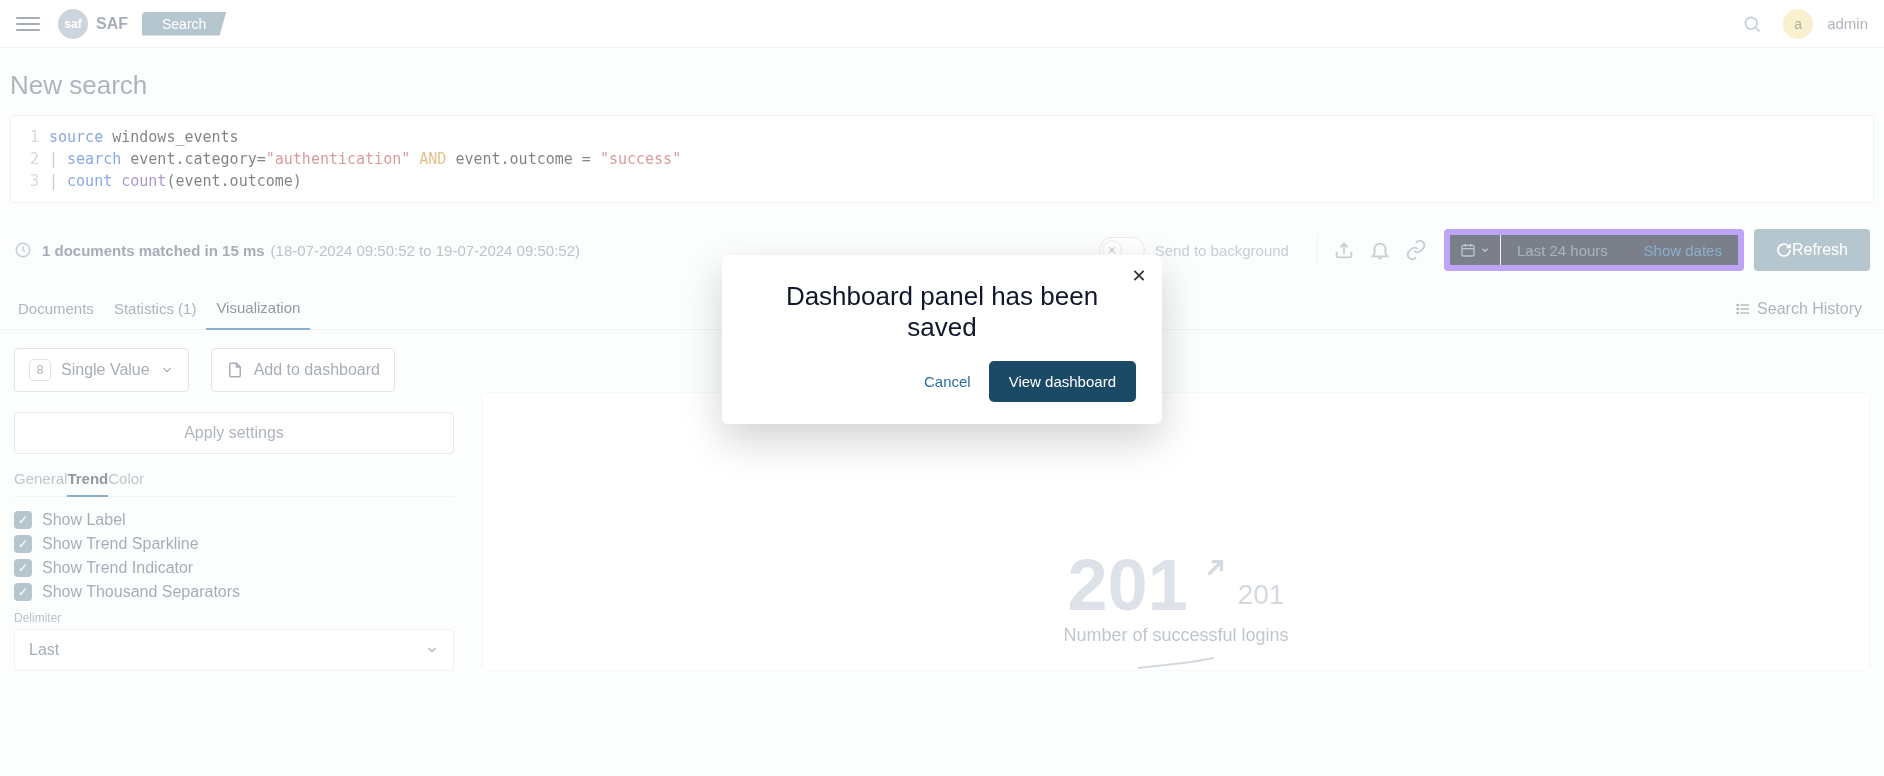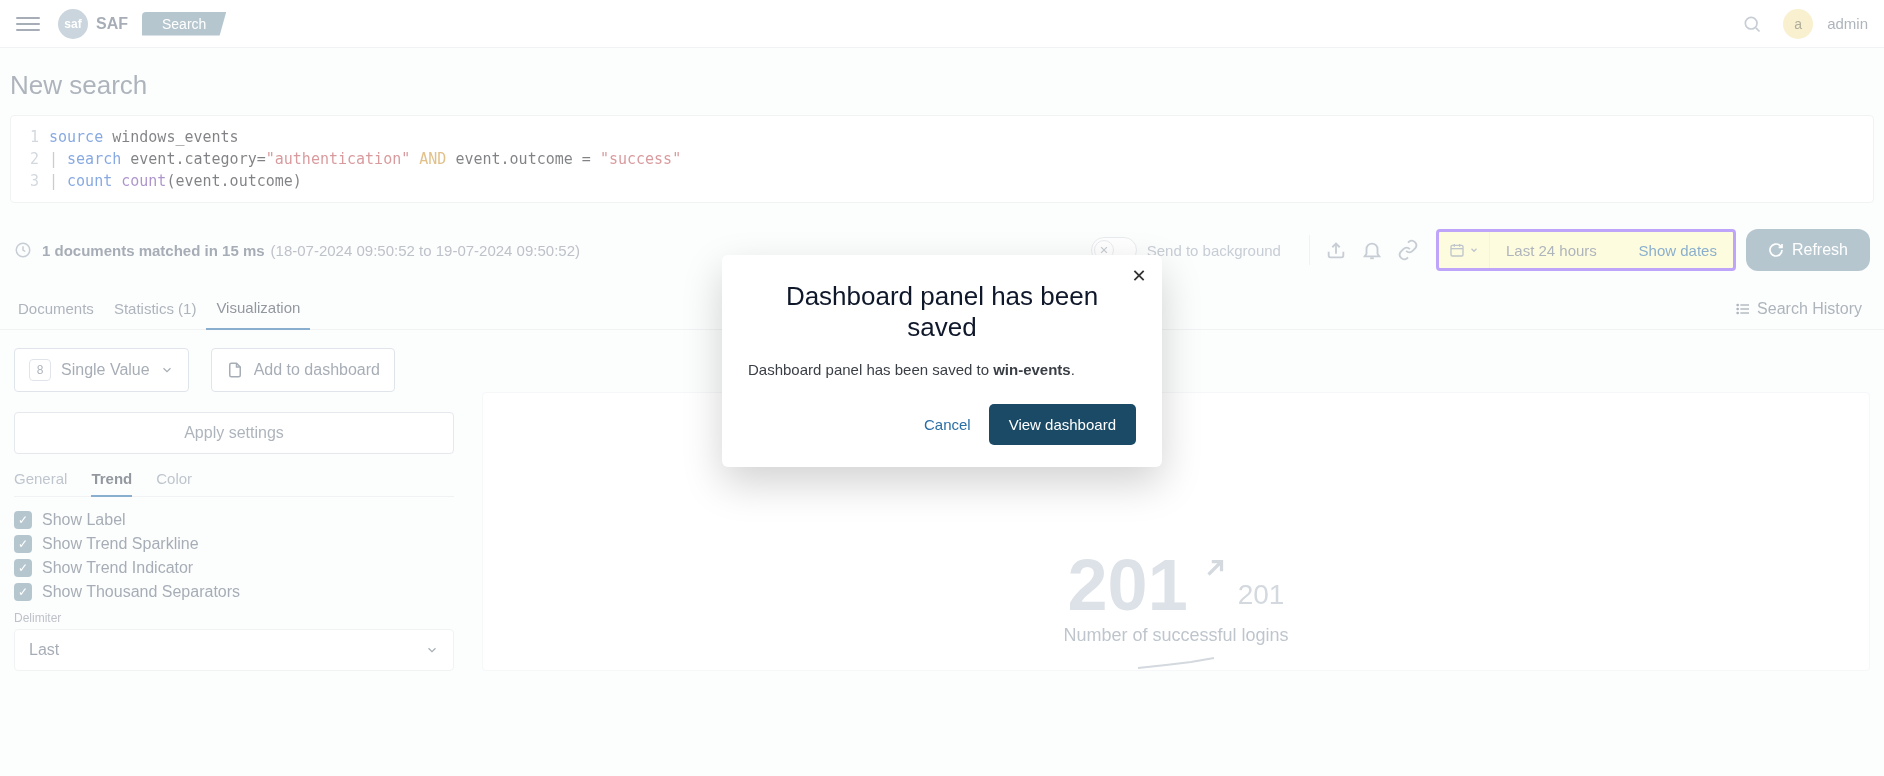--- a/index.html
+++ b/index.html
@@ -35,41 +35,41 @@
   .clock { width: 18px; height: 18px; margin-right: 10px; color: #9aa5b1; }
   .match-count { font-weight: 700; color: #5f6b7a; margin-right: 6px; }
   .match-range { color: #888f9b; }
   .results-spacer { flex: 1; }
   .bg-toggle { display: flex; align-items: center; gap: 10px; margin-right: 20px; }
   .toggle { width: 46px; height: 26px; border: 1px solid #d6dbe1; border-radius: 13px; position: relative; background: #fff; }
   .toggle-knob { position: absolute; top: 2px; left: 2px; width: 20px; height: 20px; border-radius: 50%; background: #fff; border: 1px solid #d6dbe1; display:flex;align-items:center;justify-content:center;}
   .toggle-label { color: #9aa5b1; }
   .vbar { width: 1px; height: 30px; background: #e6e8ec; margin: 0 8px; }
   .action-icon { width: 30px; height: 30px; color: #9aa5b1; display: flex; align-items: center; justify-content: center; cursor: pointer; margin: 0 3px; }
-  .timerange { display: flex; align-items: center; height: 42px; border: 3px solid #8b5cf6; border-radius: 4px; background: #fef9c3; margin-left: 10px; }
+  .timerange { display: flex; align-items: center; height: 42px; border: 6px solid #8b5cf6; border-radius: 4px; background: #0f172a; margin-left: 10px; }
   .timerange .cal { padding: 0 10px; border-right: 1px solid #e6e8ec; height: 100%; display: flex; align-items: center; color: #8a96a3;}
   .timerange .range-text { padding: 0 16px; color: #6b7785; flex:1;}
   .timerange .show-dates { padding: 0 16px; color: #2a6ea6; cursor: pointer; }
-  .refresh-btn { margin-left: 10px; height: 42px; padding: 0 22px; background: #7b98a8; color: #fff; border-radius: 12px; display: flex; align-items: center; gap: 8px; font-size: 16px; cursor: pointer; }
+  .refresh-btn { margin-left: 10px; height: 42px; padding: 0 22px; background: #7b98a8; color: #fff; border-radius: 4px; display: flex; align-items: center; font-size: 16px; cursor: pointer; }
 
   
   .tabs { display: flex; align-items: center; border-bottom: 1px solid #e6e8ec; padding: 0 8px; margin-top: 4px;}
   .tab { padding: 10px 10px 12px; font-size: 15px; color: #6b7785; cursor: pointer; }
   .tab.active { color: #3b4450; border-bottom: 2px solid #2a6ea6; margin-bottom: -1px; }
   .tabs-spacer { flex:1; }
   .search-history { display: flex; align-items: center; gap: 6px; color: #6b7785; padding: 0 14px; cursor: pointer; }
 
   
   .viz-area { display: flex; gap: 28px; padding: 18px 14px; }
   .viz-left { width: 440px; }
   .viz-left-top { display: flex; gap: 22px; margin-bottom: 20px; }
   .dropdown-btn { height: 44px; border: 1px solid #c7d0da; border-radius: 4px; display: flex; align-items: center; padding: 0 14px; gap: 10px; color: #5f6b7a; font-size: 16px; cursor: pointer; background: #fff;}
   .num-badge { width: 22px; height: 22px; border: 1px solid #c7d0da; border-radius: 4px; display: flex; align-items: center; justify-content: center; font-size: 12px; color: #6b7785;}
   .apply-btn { width: 100%; height: 42px; border: 1px solid #cfd6de; border-radius: 4px; background: #fff; color: #6b7785; font-size: 16px; display: flex; align-items: center; justify-content: center; cursor: pointer; margin-bottom: 16px;}
-  .setting-tabs { display: flex; gap: 24px; border-bottom: 1px solid #e6e8ec; margin-bottom: 14px; font-size: 15px; }
+  .setting-tabs { display: flex; border-bottom: 1px solid #e6e8ec; margin-bottom: 14px; font-size: 15px; }
   .setting-tab { padding-bottom: 8px; color: #8a96a3; cursor: pointer;}
   .setting-tab.active { color: #3b4450; border-bottom: 2px solid #2a6ea6; margin-bottom: -1px; font-weight: 600;}
   .checklist { display: flex; flex-direction: column; gap: 6px; margin-bottom: 10px;}
   .check-row { display: flex; align-items: center; gap: 10px; font-size: 16px; color: #5f6b7a;}
   .checkbox { width: 18px; height: 18px; border-radius: 4px; background: #7b98a8; display: flex; align-items: center; justify-content: center; color: #fff; font-size: 12px;}
   .field-label { font-size: 12px; color: #888f9b; margin-bottom: 4px;}
   .select { width: 100%; height: 42px; border: 1px solid #e6e8ec; border-radius: 4px; background: #fff; display: flex; align-items: center; justify-content: space-between; padding: 0 14px; font-size: 16px; color: #5f6b7a;}
 
   .viz-right { flex: 1; background: #fff; border: 1px solid #edf0f3; border-radius: 4px; min-height: 180px; display: flex; align-items: center; justify-content: flex-end; flex-direction: column; position: relative; margin-top: 44px;}
   .big-num { font-size: 72px; font-weight: 600; color: #c0cad4; line-height: 1;}
@@ -280,20 +280,17 @@
         <polyline points="2,12 30,9 55,6 78,2" fill="none" stroke="#b0bac4" stroke-width="2"></polyline>
       </svg>
   </div>
 </div>
 
 <div class="dim-overlay"></div>
 
 <div class="modal">
   <div class="modal-close">✕</div>
   <div class="modal-title">Dashboard panel has been saved</div>
-  <div class="modal-body">
-    <span>Dashboard panel has been saved to </span><b>win-events</b><span>.</span>
-  </div>
   <div class="modal-actions">
     <div class="cancel-link">Cancel</div>
     <div class="primary-btn">View dashboard</div>
   </div>
 </div>
 
 </body></html>

